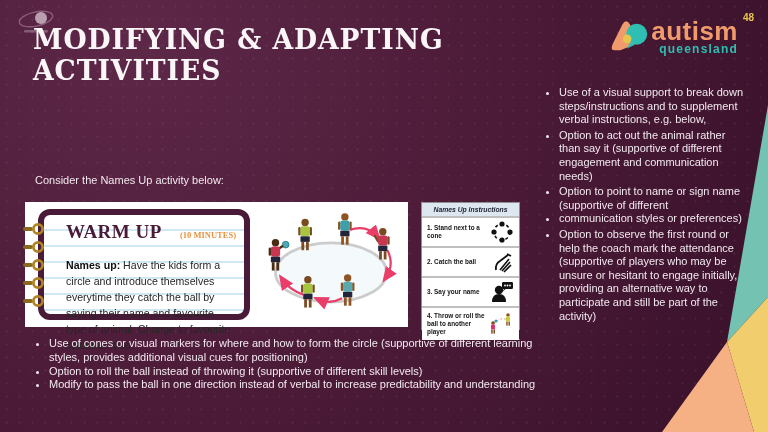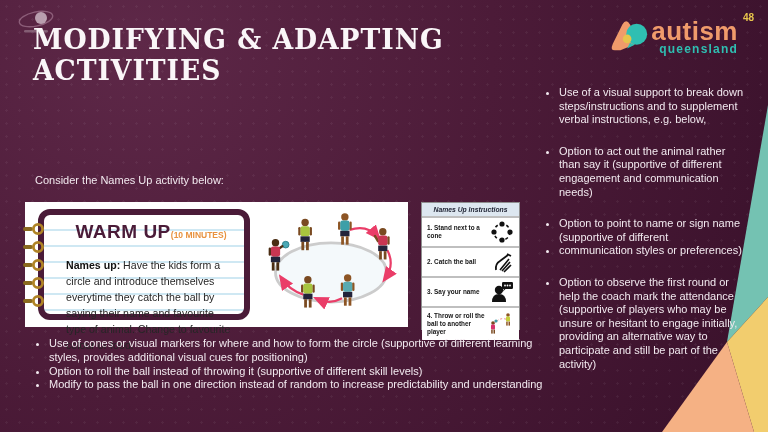--- a/index.html
+++ b/index.html
@@ -30,21 +30,21 @@
   .intro{position:absolute;left:35px;top:92px;width:500px;font-size:11px;line-height:14.5px;}
   .intro ul{margin:1px 0 0 0;padding-left:22px;}
   .intro li{margin:0;}
   .consider{position:absolute;left:35px;top:174px;font-size:11px;}
   
   .activity-panel{position:absolute;left:25px;top:202px;width:383px;height:125px;background:#ffffff;
                   display:flex;align-items:stretch;padding:0;}
   .warmup{position:relative;margin:7px 4px 7px 13px;width:212px;border:6px solid #4a1b38;border-radius:12px;
           background-image:repeating-linear-gradient(#ffffff 0 14.5px, #cfe8f3 14.5px 16px);
           padding:6px 8px 4px 22px;box-sizing:border-box;}
-  .warmup .head{display:flex;justify-content:center;align-items:baseline;}
+  .warmup .head{display:flex;justify-content:space-between;align-items:baseline;font-family:Liberation Serif, serif;}
   .warmup .wtitle{font-size:19px;font-weight:bold;color:#4a1b38;letter-spacing:.5px;}
   .warmup .dur{font-size:8.5px;font-weight:bold;color:#e8923f;}
   .warmup .wbody{font-size:10.6px;line-height:16px;color:#262626;margin-top:14px;}
   .warmup .wbody b{color:#111;}
   .spiral{position:absolute;width:22px;height:12px;}
   .illus{flex:1;display:flex;align-items:center;justify-content:center;}
   
   .instr{position:absolute;left:421px;top:202px;width:99px;height:128px;background:#bfbfbf;
          border:1px solid #8f8f8f;box-sizing:border-box;display:flex;flex-direction:column;gap:2px;}
   .instr .ihead{background:#dde7f0;color:#1c2030;font-size:6.8px;font-weight:bold;font-style:italic;
@@ -52,21 +52,21 @@
   .instr .irow{background:#ffffff;flex:1;display:flex;align-items:center;justify-content:space-between;
                padding:2px 5px;}
   .instr .ilabel{font-size:6.4px;font-weight:bold;color:#141414;width:58px;line-height:8px;}
   
   .bottom-notes{position:absolute;left:35px;top:337px;width:512px;font-size:11px;line-height:13.8px;}
   .bottom-notes ul{margin:0;padding-left:14px;}
   
   .rightcol{position:absolute;left:547px;top:86px;width:202px;font-size:11px;line-height:13.6px;}
   .rightcol ul{margin:0;padding-left:12px;}
   .rightcol li{margin:0;}
-  .rightcol li.gap{margin-top:18px;}
+  .rightcol li.gap{margin-top:2px;}
 </style>
 </head>
 <body>
 
 <div class="slide">
 
   <svg class="corner-svg" viewBox="0 0 768 432">
     <polygon points="768,105 768,297 727,342" fill="#74c2b2"></polygon>
     <polygon points="768,297 768,432 754,432 727,342" fill="#f2cd6e"></polygon>
     <polygon points="727,342 754,432 662,432" fill="#f5b184"></polygon>
@@ -258,21 +258,21 @@
             <rect x="0.5" y="1.6" width="1.5" height="4" fill="#8d5524"></rect>
           </g>
       </svg>
     </div>
   </div>
 
   <div class="bottom-notes">
     <ul>
       <li>Use of cones or visual markers for where and how to form the circle (supportive of different learning styles, provides additional visual cues for positioning)</li>
       <li>Option to roll the ball instead of throwing it (supportive of different skill levels)</li>
-      <li>Modify to pass the ball in one direction instead of random to increase predictability and understanding</li>
+      <li>Modify to pass the ball in one direction instead of verbal to increase predictability and understanding</li>
     </ul>
   </div>
 
   <div class="rightcol">
     <ul>
       <li>Use of a visual support to break down steps/instructions and to supplement verbal instructions, e.g. below,</li>
       <li class="gap">Option to act out the animal rather than say it (supportive of different engagement and communication needs)</li>
       <li class="gap">Option to point to name or sign name (supportive of different</li>
       <li>communication styles or preferences)</li>
       <li class="gap">Option to observe the first round or help the coach mark the attendance (supportive of players who may be unsure or hesitant to engage initially, providing an alternative way to participate and still be part of the activity)</li>

